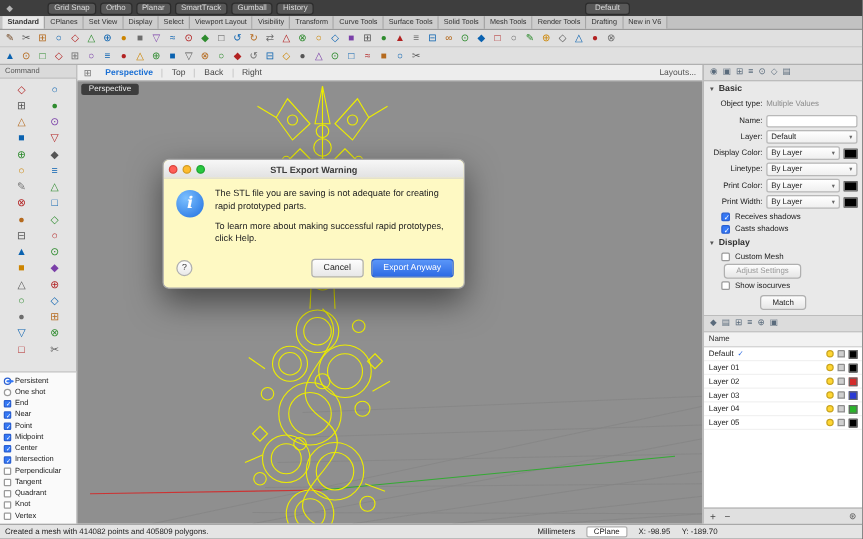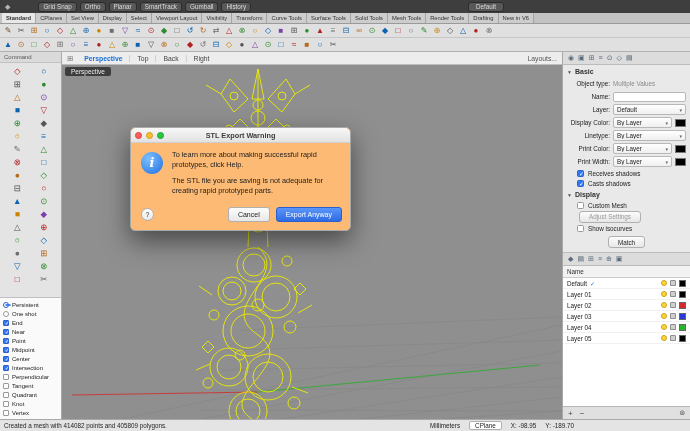--- a/index.html
+++ b/index.html
@@ -91,21 +91,21 @@
   .lbtn{font-size:8px;color:#444}
   .lgear{margin-left:auto;font-size:7px;color:#555}
 
   
   .statusbar{position:absolute;top:419px;left:0;width:690px;height:12px;background:#e4e4e4;border-top:1px solid #a8a8a8;display:flex;align-items:center;font-size:6.3px;color:#222}
   .st-msg{padding-left:4px;white-space:nowrap}
   .st-right{position:absolute;left:430px;display:flex;align-items:center;gap:9px;white-space:nowrap}
   .st-cplane{background:#fff;border:1px solid #b0b0b0;border-radius:2px;padding:0 5px;height:9px;display:flex;align-items:center}
 
   
-  .dialog{position:absolute;left:130px;top:127px;width:221px;height:104px;background:#fdba74;border:1px solid #a9a9a9;border-radius:5px;box-shadow:0 10px 26px rgba(0,0,0,.5);z-index:50}
+  .dialog{position:absolute;left:130px;top:127px;width:242px;height:104px;background:#fef9c3;border:1px solid #a9a9a9;border-radius:5px;box-shadow:0 10px 26px rgba(0,0,0,.5);z-index:50}
   .dtitle{position:relative;height:15px;background:linear-gradient(#f7f7f7,#e2e2e2);border-bottom:1px solid #cfcfcf;border-radius:5px 5px 0 0;display:flex;align-items:center}
   .tl{width:7px;height:7px;border-radius:50%;margin-left:4px;z-index:2}
   .tl.red{background:#ff5f57;border:.5px solid #d9443c}
   .tl.yellow{background:#febc2e;border:.5px solid #d29b22}
   .tl.green{background:#28c840;border:.5px solid #1da32f}
   .dtitletext{position:absolute;left:0;width:100%;text-align:center;font-size:7.3px;font-weight:bold;color:#3c3c3c;pointer-events:none}
   .dbody{display:flex;padding:7px 10px 0}
   .info-icon{width:22px;height:22px;border-radius:50%;background:radial-gradient(circle at 35% 30%,#7cc0ff,#1f6fe0);color:#fff;font-family:"DejaVu Serif",serif;font-style:italic;font-weight:bold;font-size:13px;text-align:center;line-height:21px;flex:none;margin:2px 9px 0 0}
   .info-icon::after{content:"i"}
   .dtext{flex:1}
@@ -553,22 +553,22 @@
   <div class="dialog">
     <div class="dtitle">
       <span class="tl red"></span>
       <span class="tl yellow"></span>
       <span class="tl green"></span>
       <span class="dtitletext">STL Export Warning</span>
     </div>
     <div class="dbody">
       <div class="info-icon"></div>
       <div class="dtext">
+        <p>The STL file you are saving is not adequate for creating rapid prototyped parts.</p>
         <p>To learn more about making successful rapid prototypes, click Help.</p>
-        <p>The STL file you are saving is not adequate for creating rapid prototyped parts.</p>
       </div>
     </div>
     <div class="dfooter">
       <span class="helpbtn">?</span>
       <button class="btn cancel">Cancel</button>
       <button class="btn primary">Export Anyway</button>
     </div>
   </div>
 
 </div>

